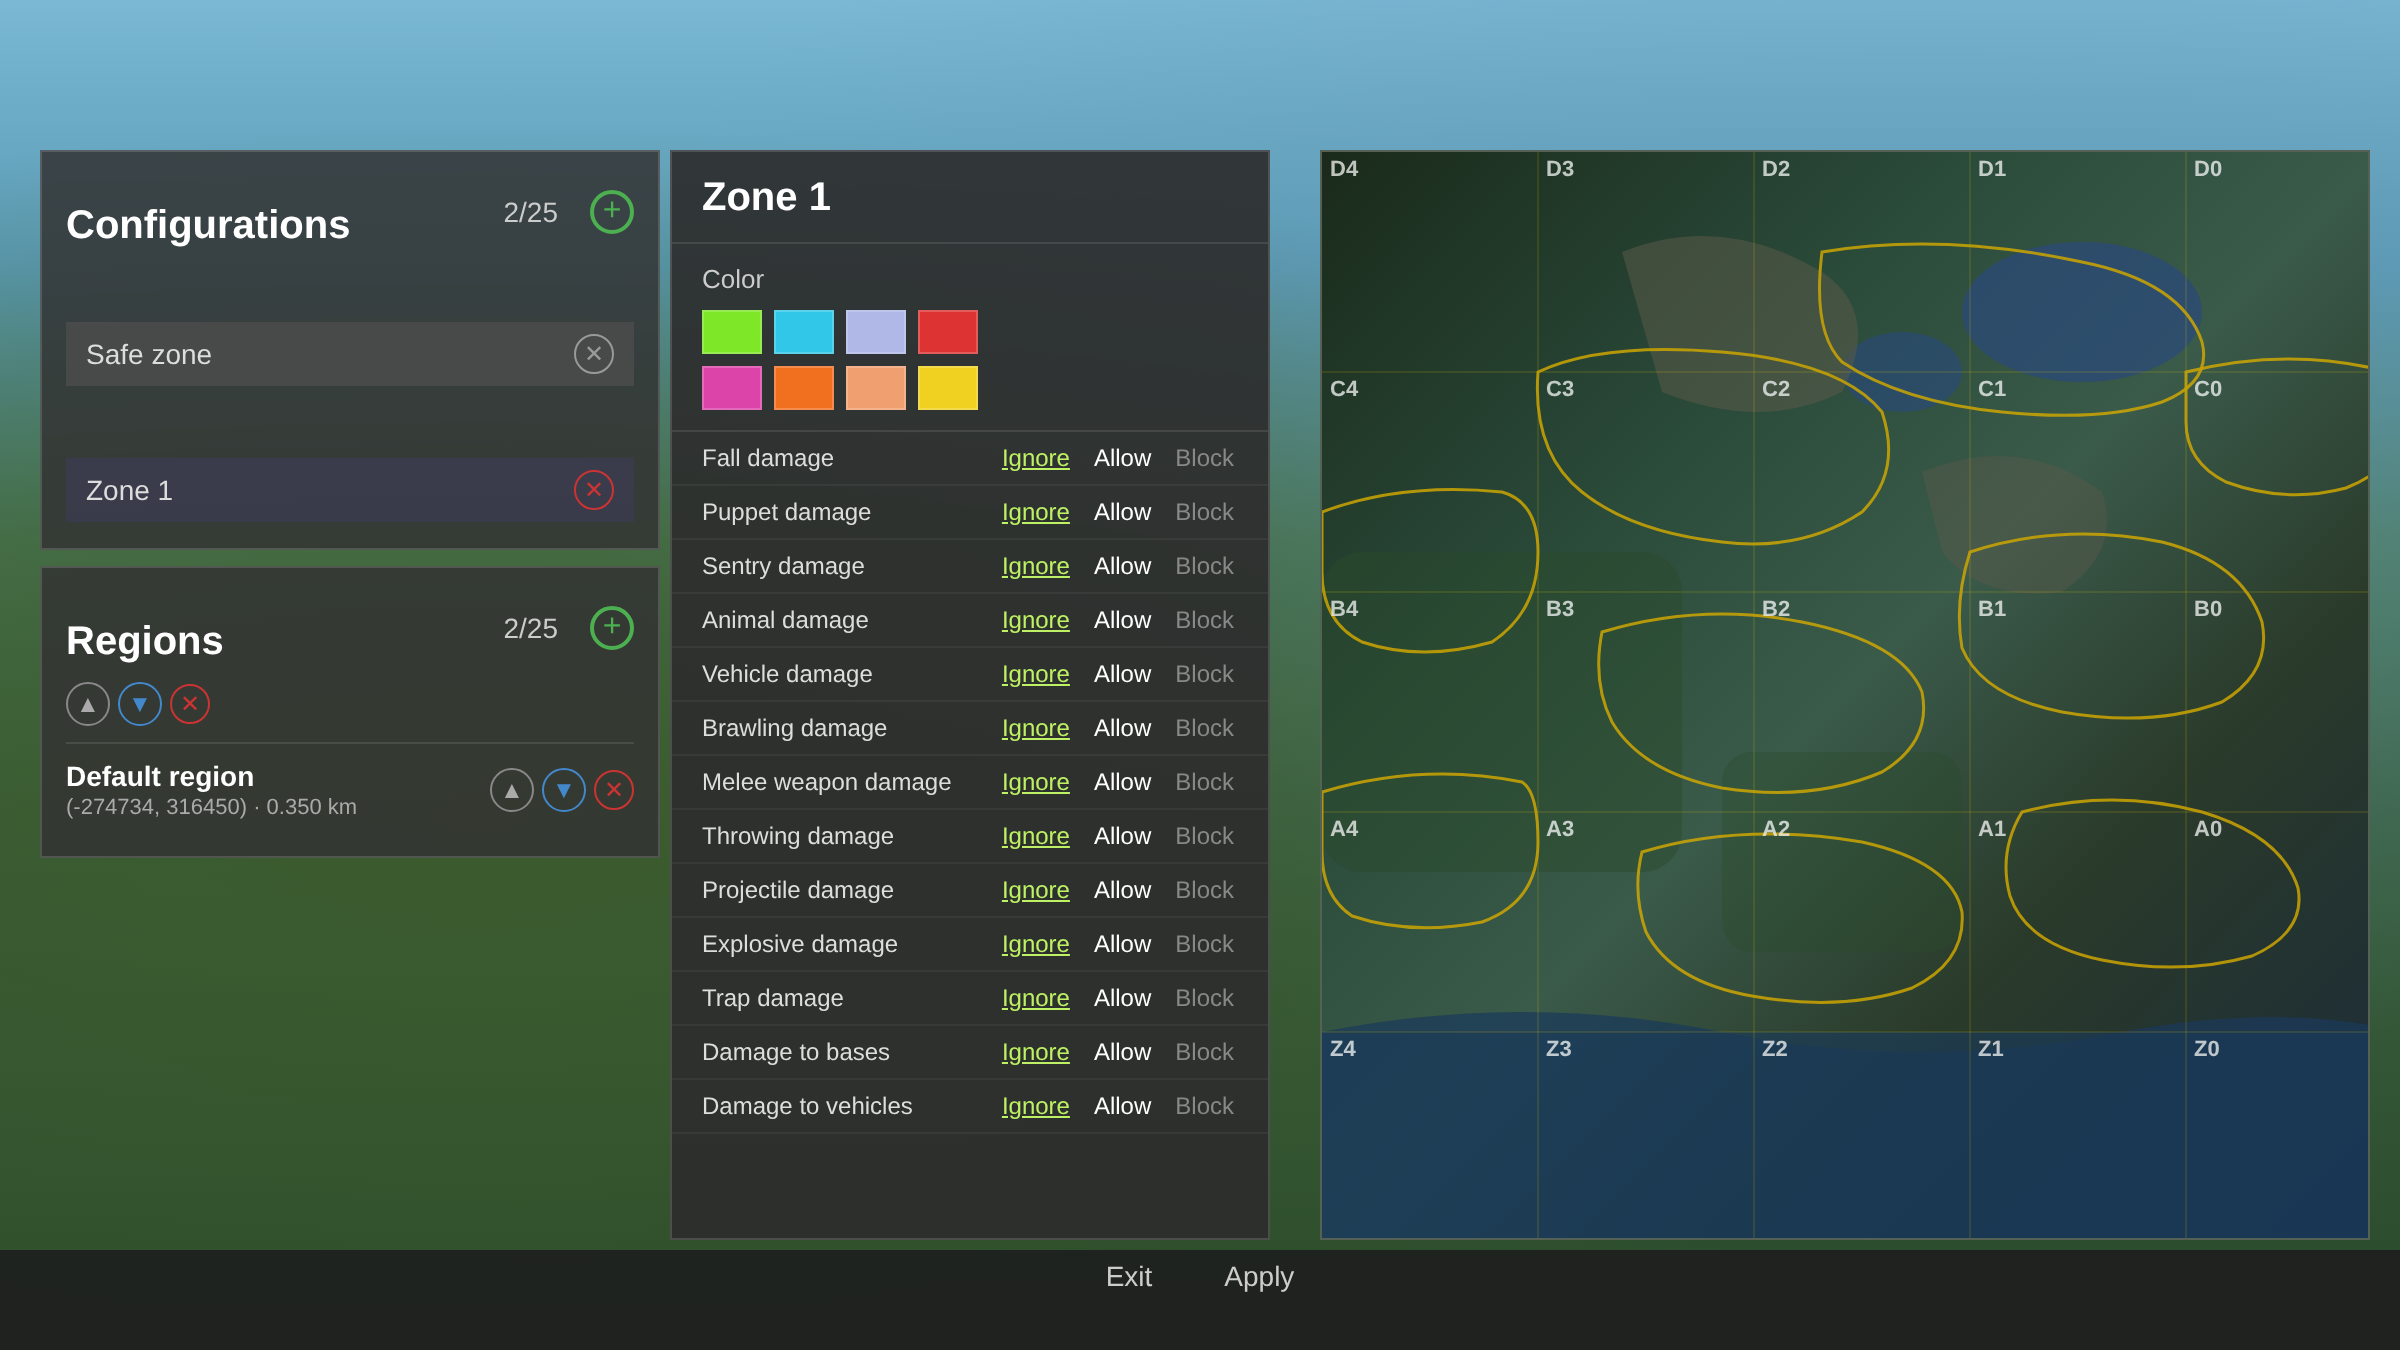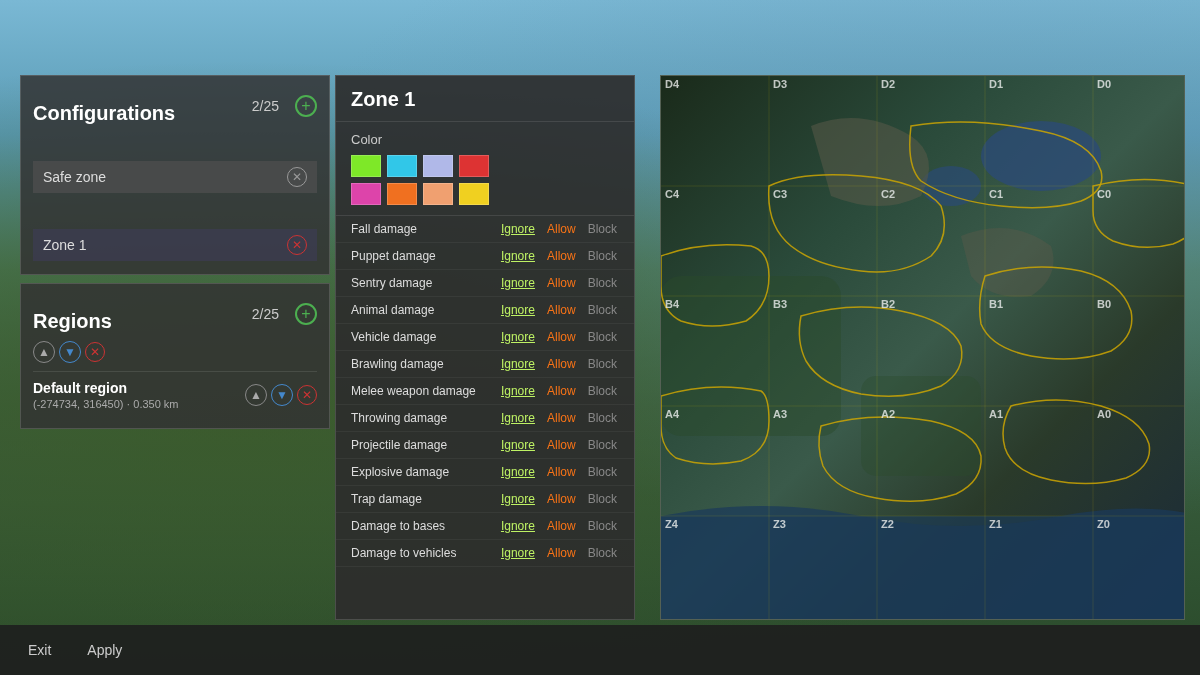--- a/index.html
+++ b/index.html
@@ -246,21 +246,21 @@
       font-size: 12px;
       cursor: pointer;
       padding: 1px 2px;
     }
 
     .damage-opt.active {
       color: #bef264;
       text-decoration: underline;
     }
 
-    .damage-opt.allow { color: #f97316; }
+    .damage-opt.allow { color: #ffffff; }
     .damage-opt.block { color: #888; }
 
     
     .map-area {
       position: absolute;
       left: 660px;
       top: 75px;
       right: 15px;
       bottom: 55px;
       background: #2a3a2a;
@@ -279,20 +279,21 @@
     .bottom-bar {
       position: absolute;
       bottom: 0;
       left: 0;
       right: 0;
       height: 50px;
       background: rgba(30,30,30,0.9);
       display: flex;
       align-items: center;
       padding: 0 20px;
+      flex-direction: column;
     }
 
     .bottom-left {
       display: flex;
       gap: 20px;
       flex: 0 0 auto;
     }
 
     .bottom-right {
       margin-left: auto;

